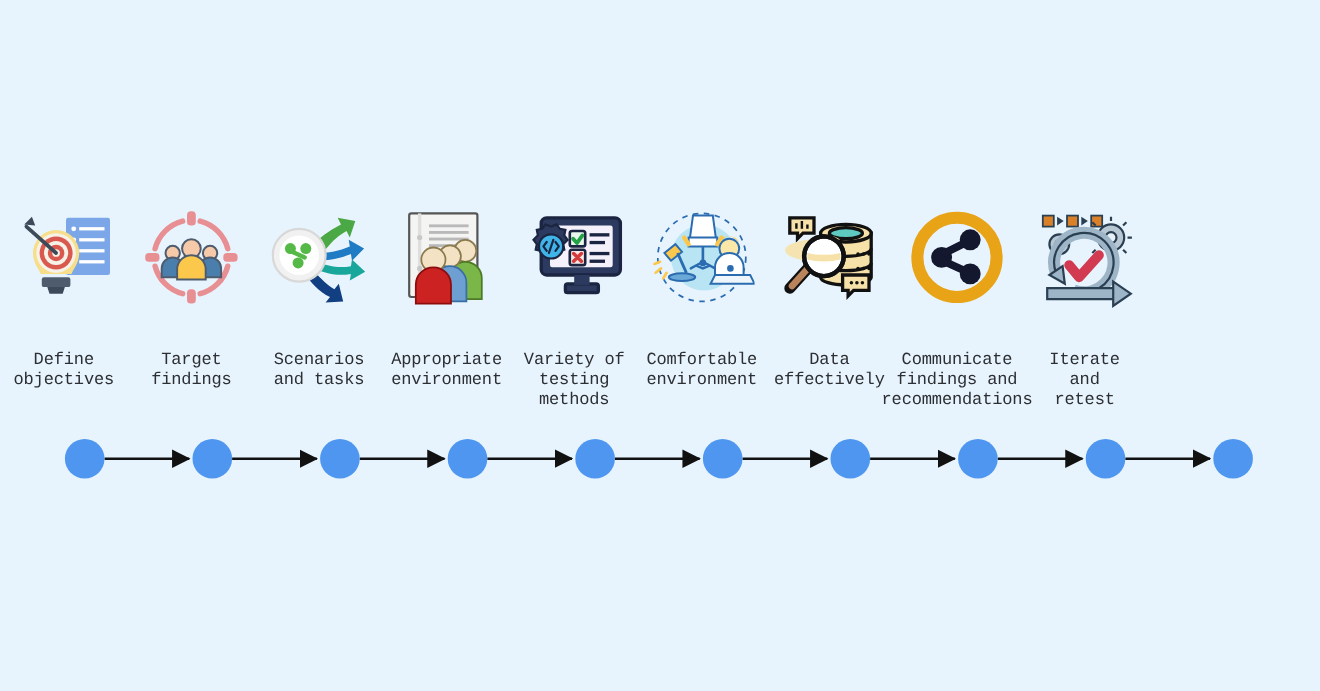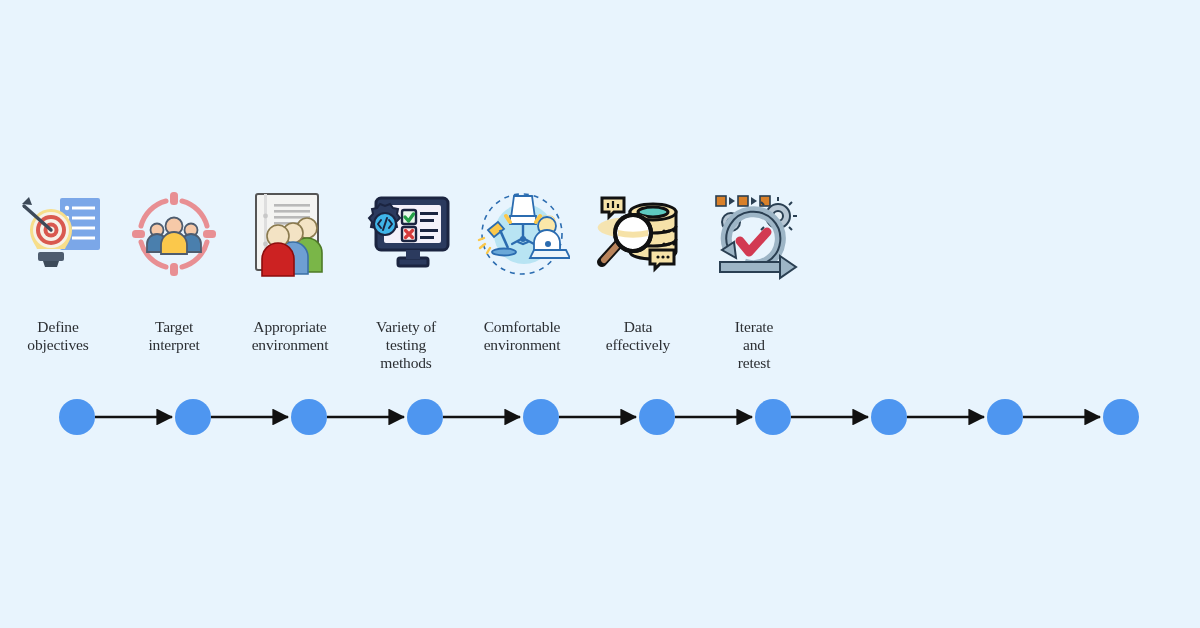--- a/index.html
+++ b/index.html
@@ -44,21 +44,21 @@
   }
   .step-icon svg {
     display: block;
   }
   .step-label {
     margin-top: 36px;
     text-align: center;
     font-size: 15.5px;
     line-height: 18px;
     color: #2c2f33;
-    font-family: Liberation Serif, serif;
+    font-family: Liberation Mono, monospace;
     letter-spacing: -0.15px;
     white-space: pre-line;
   }
   .step-label.wide {
     width: 140px;
   }
   
   .timeline {
     position: absolute;
     left: 0;
@@ -120,23 +120,41 @@
           <rect x="77" y="44" width="13" height="8" rx="3.5" fill="#e88f93"></rect>
           <circle cx="31" cy="44" r="6.5" fill="#f6c9a8" stroke="#4e5c6e" stroke-width="1.8"></circle>
           <path d="M21 66v-8a10 10 0 0 1 20 0v8z" fill="#4a7fad" stroke="#4e5c6e" stroke-width="1.8"></path>
           <circle cx="65" cy="44" r="6.5" fill="#f6c9a8" stroke="#4e5c6e" stroke-width="1.8"></circle>
           <path d="M55 66v-8a10 10 0 0 1 20 0v8z" fill="#4a7fad" stroke="#4e5c6e" stroke-width="1.8"></path>
           <circle cx="48" cy="40" r="8.5" fill="#f6c9a8" stroke="#4e5c6e" stroke-width="1.8"></circle>
           <path d="M35 68v-9a13 13 0 0 1 26 0v9z" fill="#fbc84b" stroke="#4e5c6e" stroke-width="1.8"></path>
         </svg>
       </div>
       <div class="step-label">Target
-interpret</div>
-    </div>
-
+findings</div>
+    </div>
+
+    <div class="step">
+      <div class="step-icon">
+        <svg width="96" height="96" viewBox="0 0 96 96">
+          <path d="M42 36c12-10 18-14 26-18l-3-6 16 3-5 15-3-6c-7 4-12 8-20 18z" fill="#4aa845"></path>
+          <path d="M44 44c14 0 22-2 32-6l-1-6 14 8-11 11-1-6c-10 4-19 6-33 6z" fill="#1f7cc4"></path>
+          <path d="M44 52c13 4 22 6 33 4l1-6 12 11-14 8 1-6c-12 2-21 0-34-5z" fill="#18a79a"></path>
+          <path d="M40 56c8 10 14 16 22 21l4-5 4 16-16 1 4-5c-10-5-17-12-24-23z" fill="#123f82"></path>
+          <circle cx="30" cy="46" r="24" fill="#f1f1f1" stroke="#d8d8d8" stroke-width="2"></circle>
+          <circle cx="30" cy="46" r="18" fill="#ffffff"></circle>
+          <circle cx="22" cy="40" r="5" fill="#55b947"></circle>
+          <circle cx="36" cy="40" r="5" fill="#55b947"></circle>
+          <circle cx="29" cy="53" r="5" fill="#55b947"></circle>
+          <path d="M24 43l11 5" stroke="#55b947" stroke-width="4" stroke-linecap="round"></path>
+        </svg>
+      </div>
+      <div class="step-label">Scenarios
+and tasks</div>
+    </div>
 
     <div class="step">
       <div class="step-icon">
         <svg width="96" height="96" viewBox="0 0 96 96">
           <rect x="14" y="8" width="62" height="76" rx="2" fill="#f4f4f2" stroke="#555" stroke-width="2"></rect>
           <rect x="22" y="8" width="3" height="76" fill="#dedede"></rect>
           <circle cx="23.5" cy="30" r="2.4" fill="#c8c8c8"></circle>
           <circle cx="23.5" cy="58" r="2.4" fill="#c8c8c8"></circle>
           <g fill="#b9b9b9">
             <rect x="32" y="18" width="36" height="2.6"></rect>
@@ -252,20 +270,35 @@
           <path d="M26 50a18 18 0 0 0 34 0 18 18 0 0 1-34 0z" fill="#4fb4e8"></path>
           <path d="M43 29a18 18 0 0 0-16 22 23 7 0 0 1 31-19 18 18 0 0 0-15-3z" fill="#f6e2a8" opacity="0.9"></path>
           <circle cx="43" cy="47" r="18" fill="none" stroke="#111111" stroke-width="4"></circle>
         </svg>
       </div>
       <div class="step-label">Data
 effectively</div>
     </div>
 
 
+    <div class="step">
+      <div class="step-icon">
+        <svg width="96" height="96" viewBox="0 0 96 96">
+          <circle cx="48" cy="48" r="36" fill="none" stroke="#e8a317" stroke-width="11"></circle>
+          <circle cx="60" cy="32" r="9.5" fill="#14182e"></circle>
+          <circle cx="60" cy="63" r="9.5" fill="#14182e"></circle>
+          <circle cx="34" cy="48" r="9.5" fill="#14182e"></circle>
+          <line x1="37" y1="44" x2="57" y2="34" stroke="#14182e" stroke-width="7" stroke-linecap="round"></line>
+          <line x1="37" y1="52" x2="57" y2="61" stroke="#14182e" stroke-width="7" stroke-linecap="round"></line>
+        </svg>
+      </div>
+      <div class="step-label wide">Communicate
+findings and
+recommendations</div>
+    </div>
 
     <div class="step">
       <div class="step-icon">
         <svg width="96" height="96" viewBox="0 0 96 96">
           <g fill="#d98029" stroke="#2a3f52" stroke-width="1.6">
             <rect x="10" y="10" width="10" height="10"></rect>
             <rect x="32" y="10" width="10" height="10"></rect>
             <rect x="54" y="10" width="10" height="10"></rect>
           </g>
           <g fill="#2a3f52">

